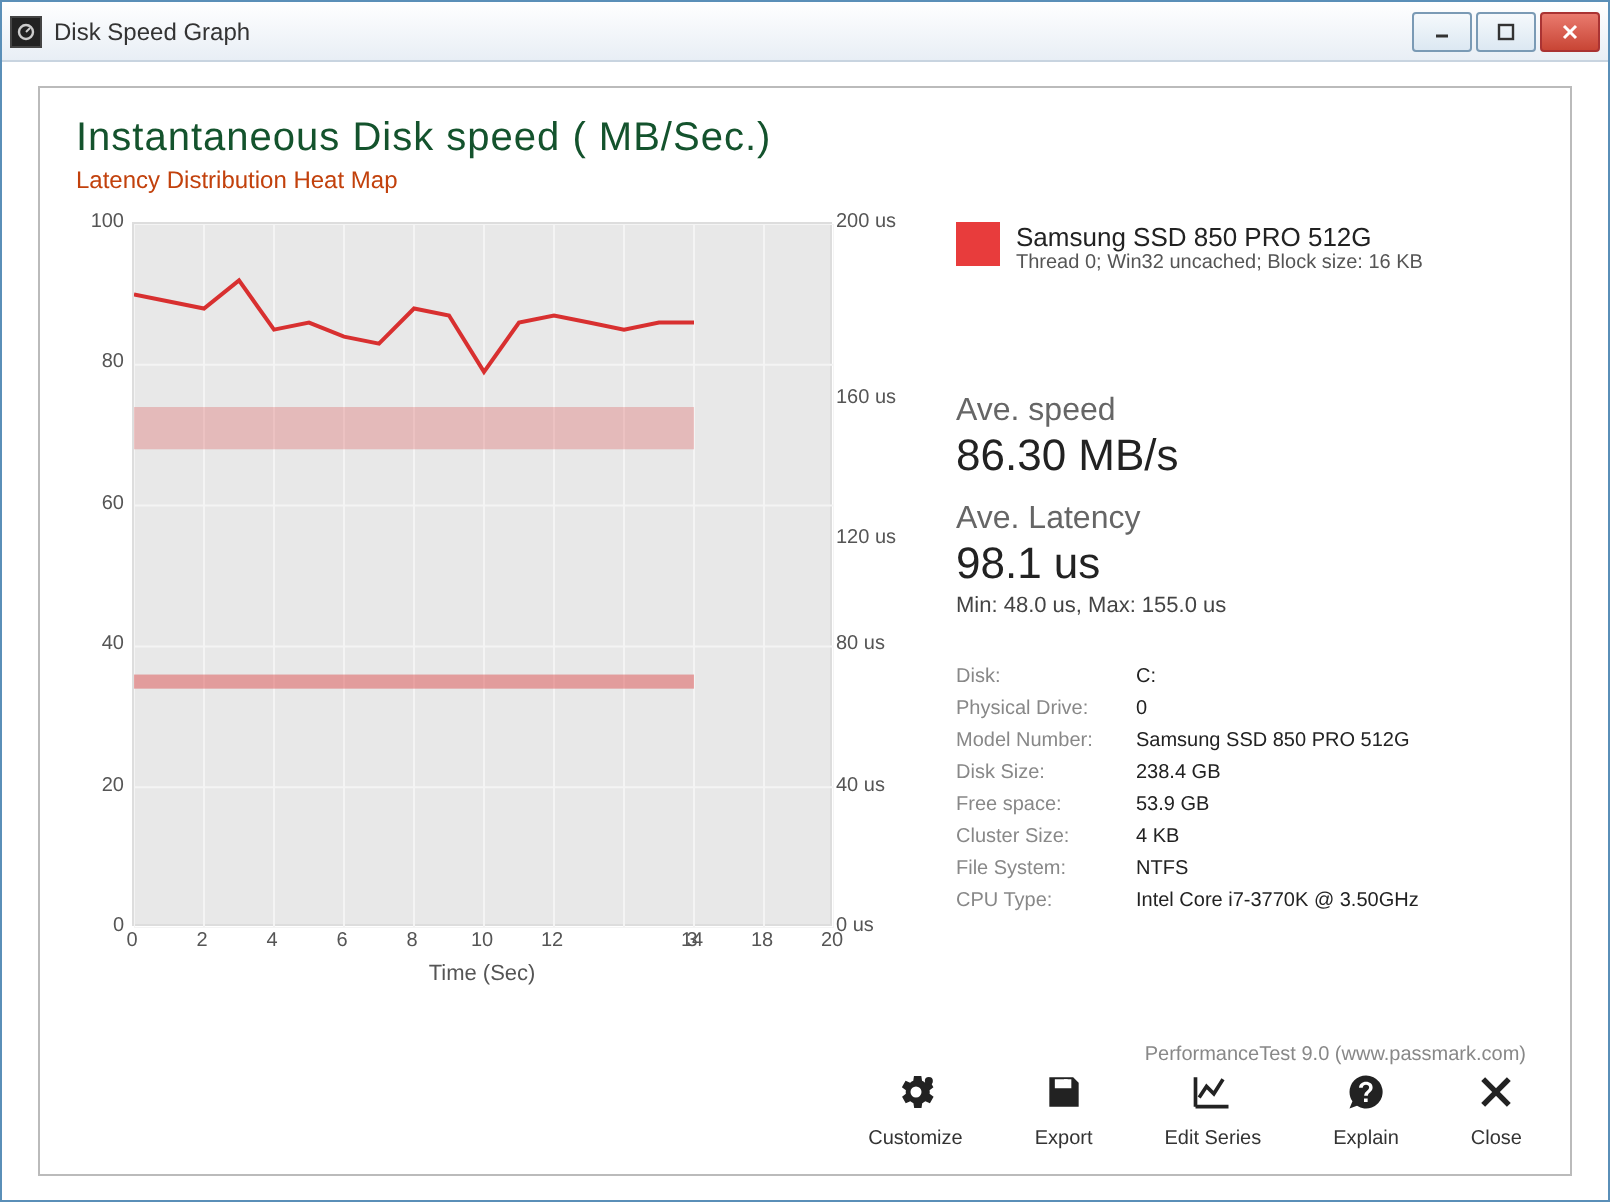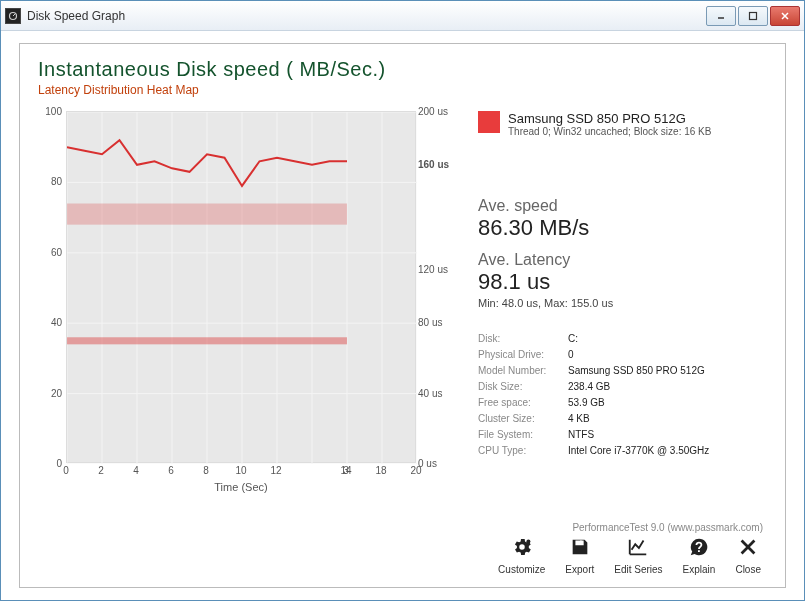--- a/index.html
+++ b/index.html
@@ -33,21 +33,21 @@
 .legend-text .ln { font-size: 13px; color: #222; font-weight:500;}
 .legend-text .lt { font-size: 10px; color: #555; }
 .stat-label { font-size: 16px; color: #666; margin-top: 10px; }
 .stat-val { font-size: 22px; color: #222; font-weight: 300; }
 .stat-minmax { font-size: 11px; color: #444; margin-top: 2px; }
 .info-block { margin-top: 22px; }
 .info-row { display: flex; font-size: 10px; line-height: 16px; }
 .info-row .k { width: 90px; color: #888; }
 .info-row .v { color: #222; font-weight: 500;}
 .footer-note { position: absolute; right: 22px; bottom: 54px; font-size: 10px; color: #888; }
-.toolbar { position: absolute; right: 18px; bottom: 10px; display: flex; gap: 8px; }
+.toolbar { position: absolute; right: 18px; bottom: 10px; display: flex; gap: 24px; }
 .tbtn { display: flex; flex-direction: column; align-items: center; gap: 2px; padding: 2px 6px; cursor: pointer;}
 .tbtn svg { width: 22px; height: 22px; }
 .tbtn .lbl { font-size: 10px; color: #333; }
 </style>
 </head>
 <body>
 
 <div class="titlebar">
   <div class="icon">
     <svg viewBox="0 0 10 10">
@@ -114,21 +114,21 @@
                 <rect x="0" y="91.51999999999998" width="280" height="21.120000000000005" fill="rgba(220,80,80,0.3)"></rect>
                 <rect x="0" y="225.28" width="280" height="7.039999999999992" fill="rgba(220,80,80,0.5)"></rect>
                 <path d="M0 35.19999999999999 L17.5 38.71999999999997 L35 42.24000000000001 L52.5 28.159999999999968 L70 52.80000000000001 L87.5 49.28000000000003 L105 56.31999999999999 L122.49999999999999 59.84000000000003 L140 42.24000000000001 L157.5 45.75999999999999 L175 73.91999999999996 L192.50000000000003 49.28000000000003 L210 45.75999999999999 L227.5 49.28000000000003 L244.99999999999997 52.80000000000001 L262.5 49.28000000000003 L280 49.28000000000003 " class="series-line"></path>
               </svg>
         </div>
         <div class="y-right" id="yRight">
               <div class="ytickr" style="top: 356px;">0 us</div>
               <div class="ytickr" style="top: 285.6px;">40 us</div>
               <div class="ytickr" style="top: 215.2px;">80 us</div>
               <div class="ytickr" style="top: 162px;">120 us</div>
-              <div class="ytickr" style="top: 57px; font-weight: bold;">160 us</div>
+              <div class="ytickr" style="top: 92px;">160 us</div>
               <div class="ytickr" style="top: 4px;">200 us</div>
             </div>
         <div class="x-axis" id="xAxis">
               <div class="xtick" style="left: 0px;">0</div>
               <div class="xtick" style="left: 35px;">2</div>
               <div class="xtick" style="left: 70px;">4</div>
               <div class="xtick" style="left: 105px;">6</div>
               <div class="xtick" style="left: 140px;">8</div>
               <div class="xtick" style="left: 175px;">10</div>
               <div class="xtick" style="left: 210px;">12</div>

